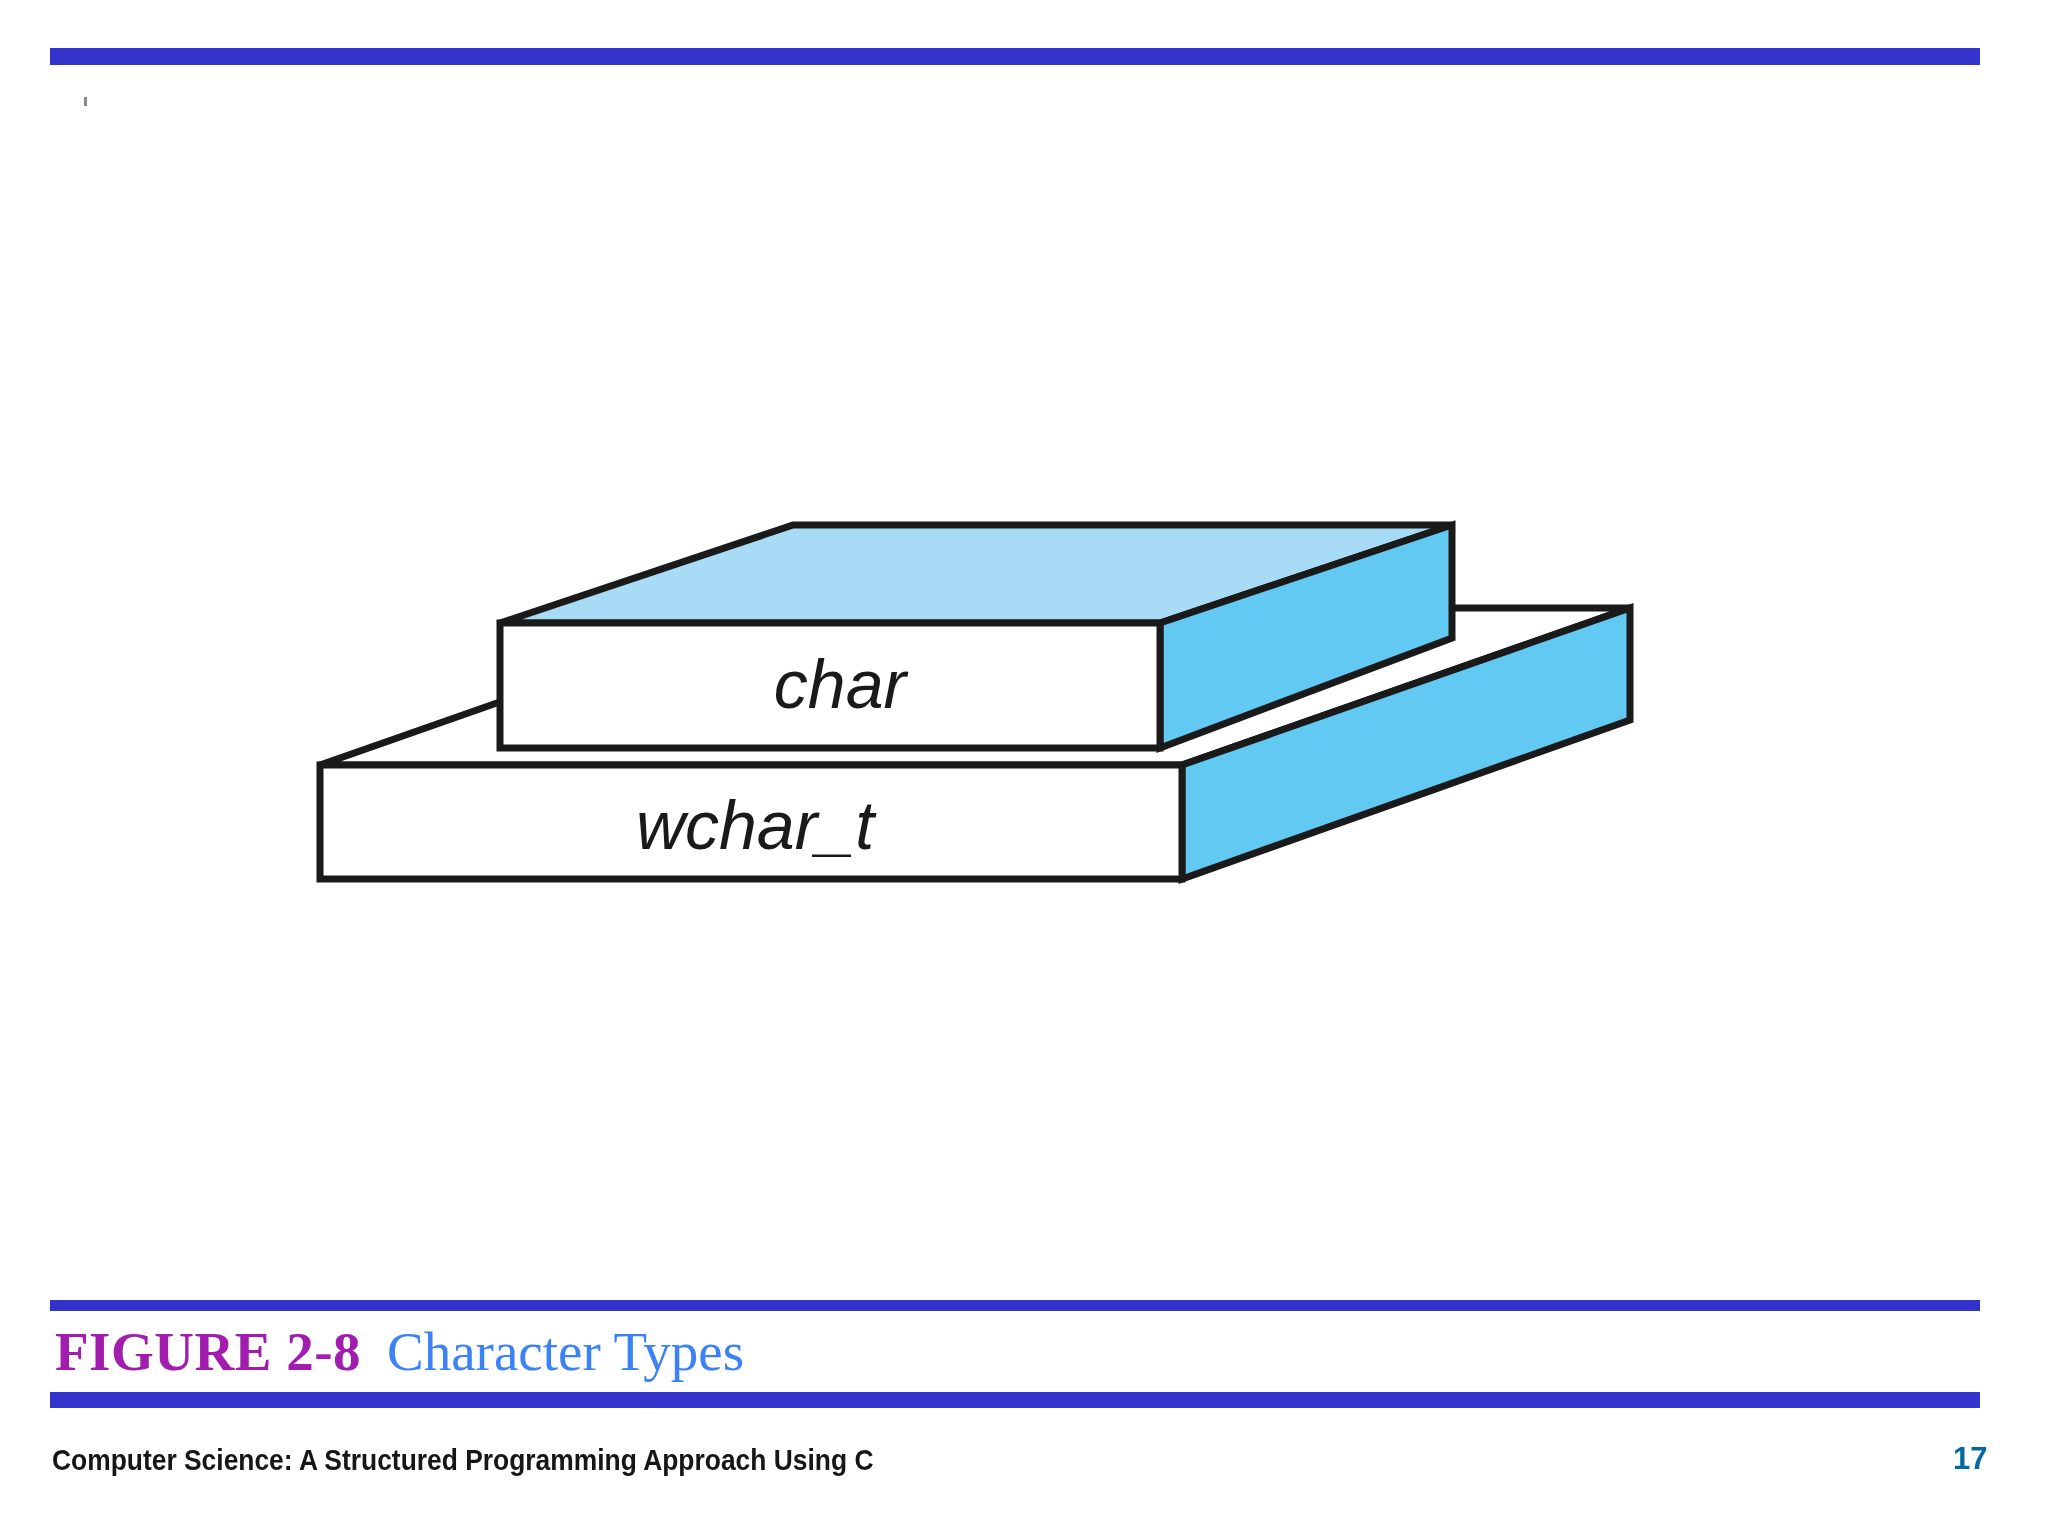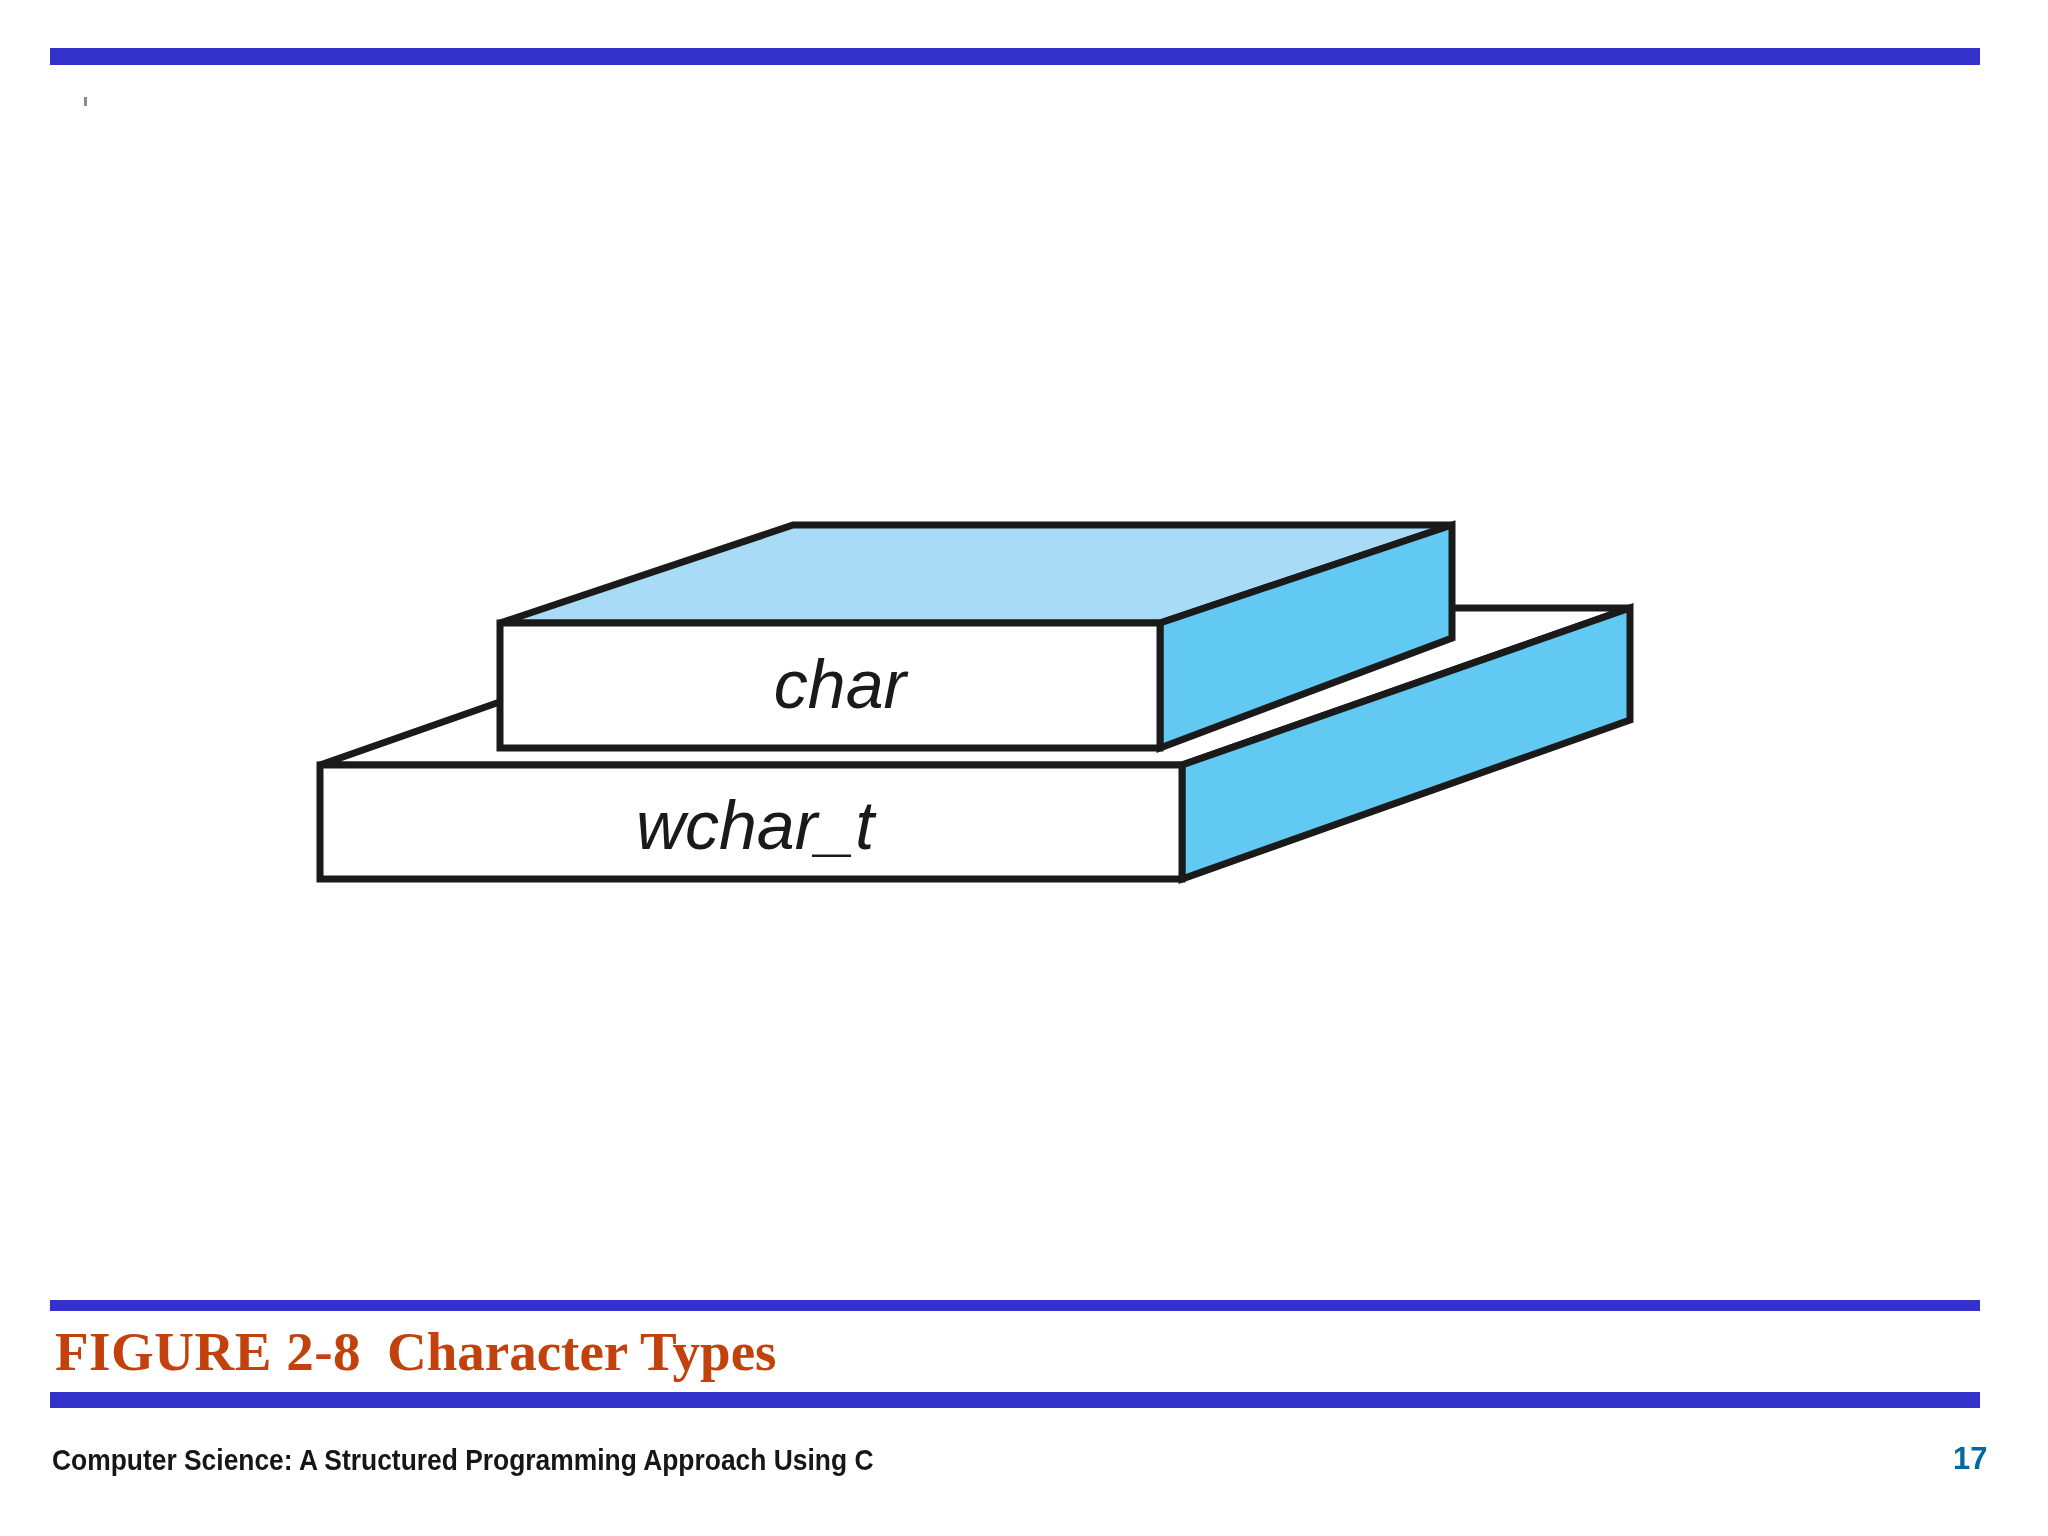--- a/index.html
+++ b/index.html
@@ -80,23 +80,23 @@
   }
   .caption-figure-label {
     font-family: "Liberation Serif", serif;
     font-weight: bold;
     font-size: 55px;
     color: #3333cc;
     letter-spacing: 0.5px;
   }
   .caption-title {
     font-family: "Liberation Serif", serif;
-    font-weight: bold;
+    font-weight: normal;
     font-size: 55px;
-    color: #c2410c;
+    color: #3b82f6;
     margin-left: 26px;
   }
 
   
   .footer-text {
     position: absolute;
     left: 52px;
     top: 1443px;
     font-family: "Liberation Sans", sans-serif;
     font-weight: bold;
@@ -150,21 +150,21 @@
 
       <polygon points="1160,623 1452,525 1452,638 1160,748" fill="#62c9f2" stroke="#1a1a1a" stroke-width="7" stroke-linejoin="miter"></polygon>
 
       <polygon points="500,623 1160,623 1160,748 500,748" fill="#ffffff" stroke="#1a1a1a" stroke-width="7" stroke-linejoin="miter"></polygon>
       <text class="slab-label" x="840" y="708" text-anchor="middle">char</text>
     </g>
   </svg>
 
   <div class="caption-rule-top" style="background: rgb(51, 51, 204);"></div>
   <div class="caption-line">
-    <span class="caption-figure-label" style="color: #c2410c;">FIGURE 2-8</span>
+    <span class="caption-figure-label" style="color: #a21caf;">FIGURE 2-8</span>
     <span class="caption-title">Character Types</span>
   </div>
   <div class="caption-rule-bottom" style="background: rgb(51, 51, 204);"></div>
 
   <div class="footer-text">Computer Science: A Structured Programming Approach Using C</div>
   <div class="footer-page-number">17</div>
 
 </div>
 
 </body></html>

